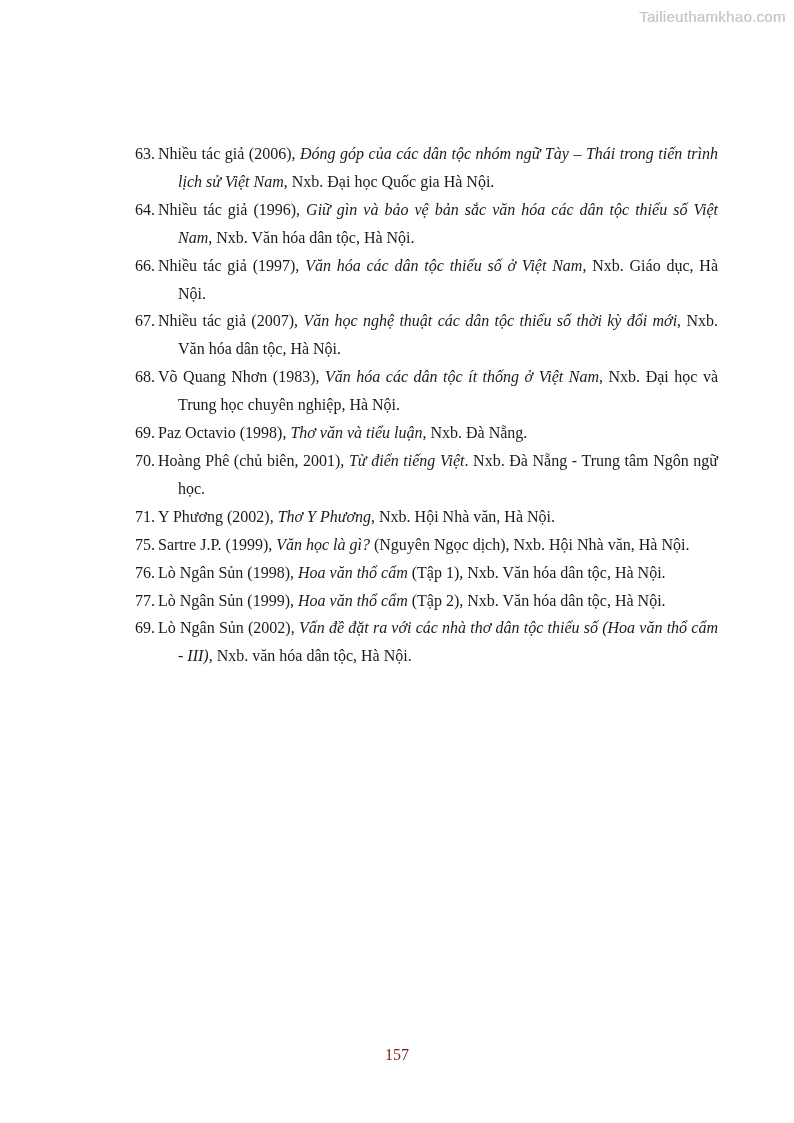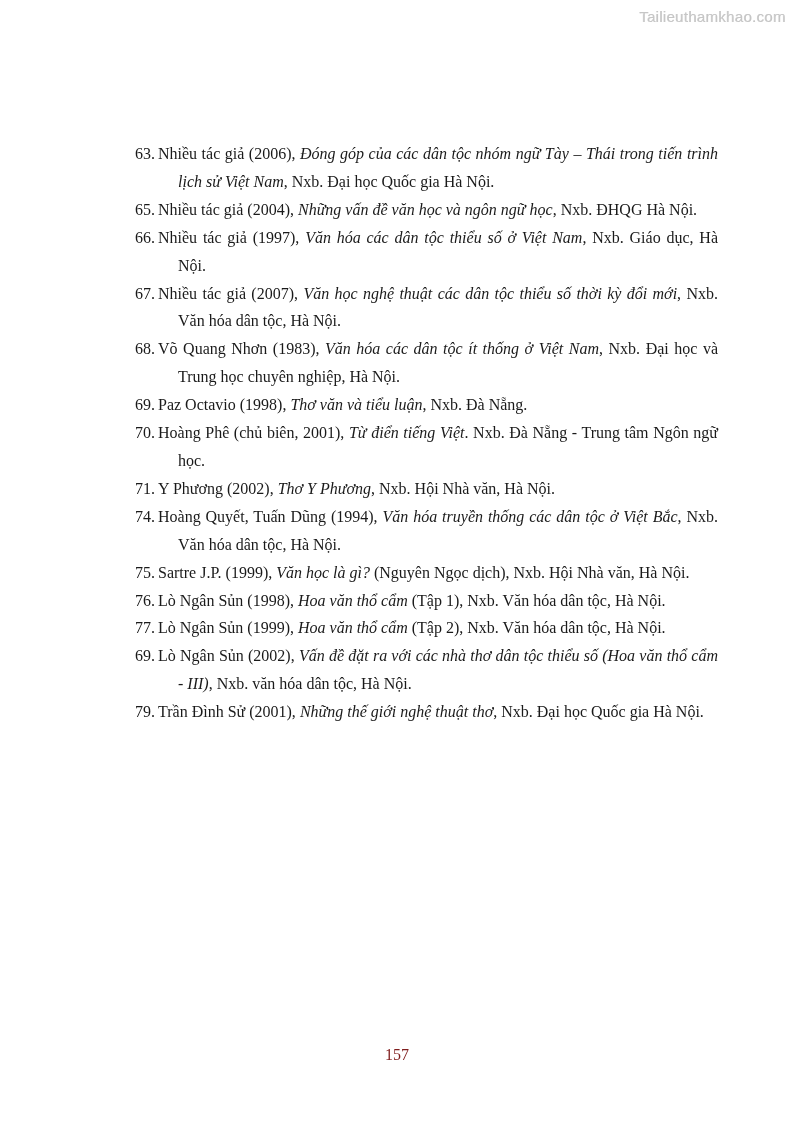--- a/index.html
+++ b/index.html
@@ -63,45 +63,43 @@
 </head>
 <body>
 
 <div class="page">
 
   <div class="watermark">Tailieuthamkhao.com</div>
 
   <div class="ref-list" id="ref-list">
     <p class="ref-entry"><span class="ref-num">63.</span><span class="ref-pre">Nhiều tác giả (2006), </span><span class="ref-title">Đóng góp của các dân tộc nhóm ngữ Tày – Thái trong tiến trình lịch sử Việt Nam</span><span class="ref-post">, Nxb. Đại học Quốc gia Hà Nội.</span></p>
 
+    <p class="ref-entry"><span class="ref-num">64.</span><span class="ref-pre">Nhiều tác giả (1996), </span><span class="ref-title">Giữ gìn và bảo vệ bản sắc văn hóa các dân tộc thiểu số Việt Nam</span><span class="ref-post">, Nxb. Văn hóa dân tộc, Hà Nội.</span></p>
 
-    <p class="ref-entry"><span class="ref-num">65.</span><span class="ref-pre">Nhiều tác giả (2004), </span><span class="ref-title">Những vấn đề văn học và ngôn ngữ học</span><span class="ref-post">, Nxb. ĐHQG Hà Nội.</span></p>
 
     <p class="ref-entry"><span class="ref-num">66.</span><span class="ref-pre">Nhiều tác giả (1997), </span><span class="ref-title">Văn hóa các dân tộc thiểu số ở Việt Nam</span><span class="ref-post">, Nxb. Giáo dục, Hà Nội.</span></p>
 
     <p class="ref-entry"><span class="ref-num">67.</span><span class="ref-pre">Nhiều tác giả (2007), </span><span class="ref-title">Văn học nghệ thuật các dân tộc thiểu số thời kỳ đổi mới</span><span class="ref-post">, Nxb. Văn hóa dân tộc, Hà Nội.</span></p>
 
     <p class="ref-entry"><span class="ref-num">68.</span><span class="ref-pre">Võ Quang Nhơn (1983), </span><span class="ref-title">Văn hóa các dân tộc ít thống ở Việt Nam</span><span class="ref-post">, Nxb. Đại học và Trung học chuyên nghiệp, Hà Nội.</span></p>
 
     <p class="ref-entry"><span class="ref-num">69.</span><span class="ref-pre">Paz Octavio (1998), </span><span class="ref-title">Thơ văn và tiểu luận</span><span class="ref-post">, Nxb. Đà Nẵng.</span></p>
 
     <p class="ref-entry"><span class="ref-num">70.</span><span class="ref-pre">Hoàng Phê (chủ biên, 2001), </span><span class="ref-title">Từ điển tiếng Việt</span><span class="ref-post">. Nxb. Đà Nẵng - Trung tâm Ngôn ngữ học.</span></p>
 
     <p class="ref-entry"><span class="ref-num">71.</span><span class="ref-pre">Y Phương (2002), </span><span class="ref-title">Thơ Y Phương</span><span class="ref-post">, Nxb. Hội Nhà văn, Hà Nội.</span></p>
 
 
 
-    <p class="ref-entry"><span class="ref-num">74.</span><span class="ref-pre">Hoàng Quyết, Tuấn Dũng (1994), </span><span class="ref-title">Văn hóa truyền thống các dân tộc ở Việt Bắc</span><span class="ref-post">, Nxb. Văn hóa dân tộc, Hà Nội.</span></p>
 
     <p class="ref-entry"><span class="ref-num">75.</span><span class="ref-pre">Sartre J.P. (1999), </span><span class="ref-title">Văn học là gì?</span><span class="ref-post"> (Nguyên Ngọc dịch), Nxb. Hội Nhà văn, Hà Nội.</span></p>
 
     <p class="ref-entry"><span class="ref-num">76.</span><span class="ref-pre">Lò Ngân Sủn (1998), </span><span class="ref-title">Hoa văn thổ cẩm</span><span class="ref-post"> (Tập 1), Nxb. Văn hóa dân tộc, Hà Nội.</span></p>
 
     <p class="ref-entry"><span class="ref-num">77.</span><span class="ref-pre">Lò Ngân Sủn (1999), </span><span class="ref-title">Hoa văn thổ cẩm</span><span class="ref-post"> (Tập 2), Nxb. Văn hóa dân tộc, Hà Nội.</span></p>
 
     <p class="ref-entry"><span class="ref-num">69.</span><span class="ref-pre">Lò Ngân Sủn (2002), </span><span class="ref-title">Vấn đề đặt ra với các nhà thơ dân tộc thiểu số (Hoa văn thổ cẩm - III)</span><span class="ref-post">, Nxb. văn hóa dân tộc, Hà Nội.</span></p>
 
-    <p class="ref-entry"><span class="ref-num">79.</span><span class="ref-pre">Trần Đình Sử (2001), </span><span class="ref-title">Những thế giới nghệ thuật thơ</span><span class="ref-post">, Nxb. Đại học Quốc gia Hà Nội.</span></p>
   </div>
 
   <div class="page-footer">157</div>
 
 </div>
 
 </body></html>

